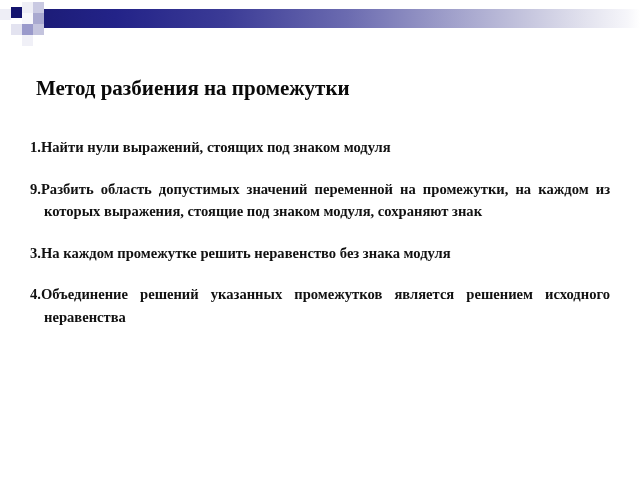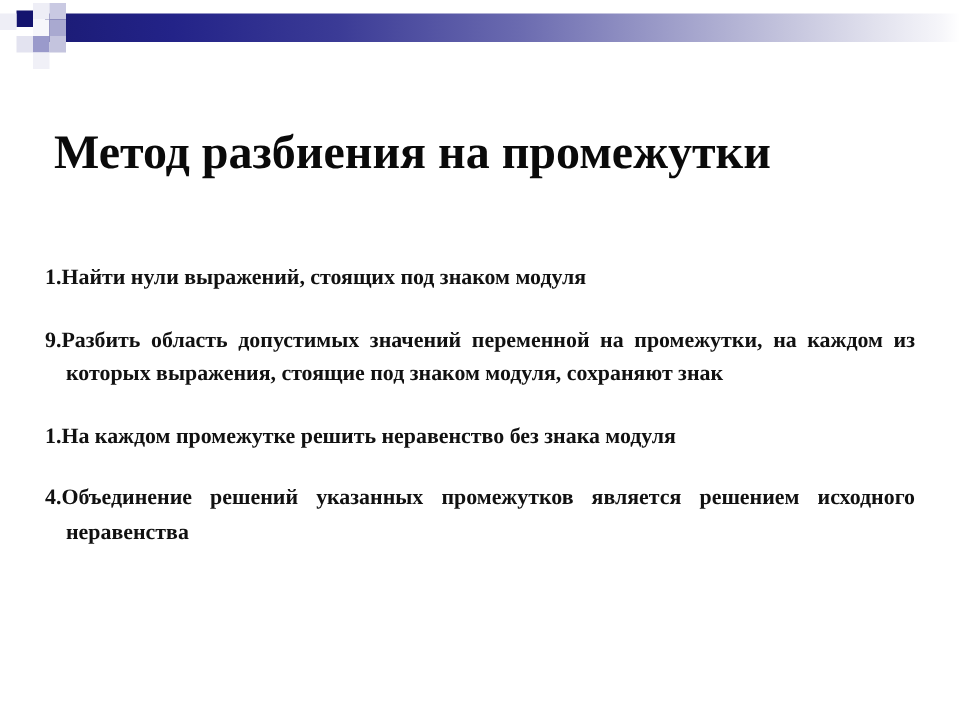--- a/index.html
+++ b/index.html
@@ -45,21 +45,21 @@
         #f6f6fa 98%,
         #ffffff 100%);
   }
 
   
   #slide-title {
     position: absolute;
     left: 36px;
     top: 62px;
     width: 580px;
-    font-size: 32px;
+    font-size: 21px;
     font-weight: bold;
     color: #0a0a0a;
     letter-spacing: 0px;
     line-height: 1.15;
   }
 
   
   #slide-body {
     position: absolute;
     left: 30px;
@@ -76,21 +76,20 @@
     line-height: 1.55;
     padding-left: 14px;
     text-indent: -14px;
     margin: 0 0 19px 0;
   }
   .body-item:last-child {
     margin-bottom: 0;
   }
   .body-item.single-line {
     text-align: left;
-    margin-top: 38px;
   }
 </style>
 </head>
 <body>
 
 <div id="slide-decoration">
   <div id="deco-gradient-bar"></div>
   <div class="deco-sq" style="left:11px;top:7px;width:11px;height:11px;background:#14146e;"></div>
   <div class="deco-sq" style="left:22px;top:2px;width:11px;height:11px;background:#eeeef6;"></div>
   <div class="deco-sq" style="left:33px;top:2px;width:11px;height:11px;background:#c9c9e2;"></div>
@@ -101,15 +100,15 @@
   <div class="deco-sq" style="left:22px;top:24px;width:11px;height:11px;background:#9a9acb;"></div>
   <div class="deco-sq" style="left:33px;top:24px;width:11px;height:11px;background:#c4c4de;"></div>
   <div class="deco-sq" style="left:22px;top:35px;width:11px;height:11px;background:#f0f0f7;"></div>
 </div>
 
 <h1 id="slide-title">Метод разбиения на промежутки</h1>
 
 <div id="slide-body">
   <p class="body-item single-line">1.Найти нули  выражений, стоящих под знаком модуля</p>
   <p class="body-item">9.Разбить область допустимых значений переменной на промежутки, на каждом из которых выражения, стоящие под знаком модуля, сохраняют знак</p>
-  <p class="body-item">1.На каждом промежутке решить неравенство без знака модуля</p>
+  <p class="body-item">3.На каждом промежутке решить неравенство без знака модуля</p>
   <p class="body-item">4.Объединение решений указанных промежутков является решением исходного неравенства</p>
 </div>
 
 </body></html>

